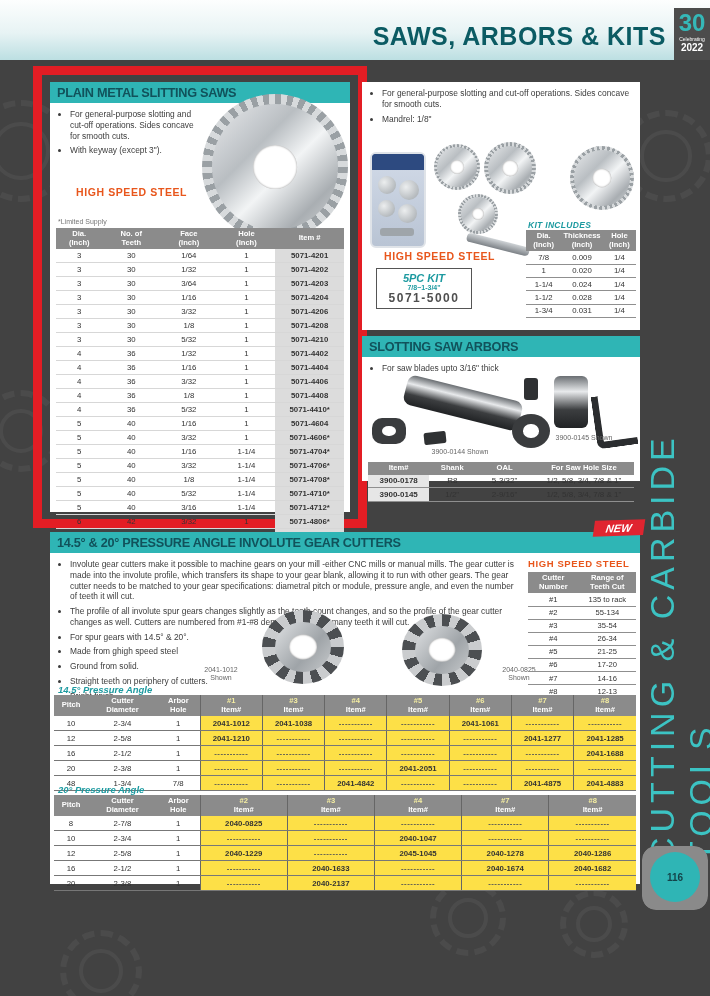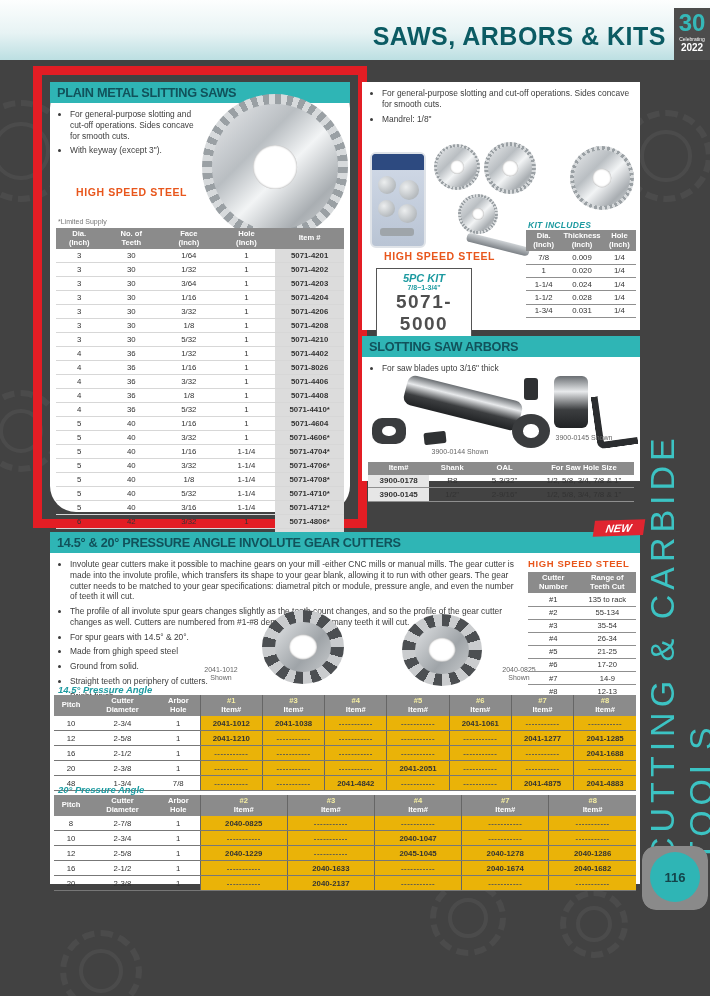--- a/index.html
+++ b/index.html
@@ -61,34 +61,34 @@
   .tbl-arbors td:nth-child(1){background:#e6e6e6;font-weight:bold;}
   .tbl-arbors th:nth-child(1){width:23%;}.tbl-arbors th:nth-child(2){width:17%;}
   .tbl-arbors th:nth-child(3){width:22%;}.tbl-arbors th:nth-child(4){width:38%;}
 
   
   .tbl-hss td{border-bottom:1px solid #8f8f8f;font-size:7.6px;}
   .tbl-hss th:nth-child(1){width:45%;}
 
   
   .tbl-gear td{border-bottom:1px solid #777;height:11px;}
-  .tbl-gear td:nth-child(n+4){background:#eab308;font-weight:bold;border-left:1px solid #666;}
+  .tbl-gear td:nth-child(n+4){background:#fde047;font-weight:bold;border-left:1px solid #666;}
   .tbl-gear th:nth-child(n+4){border-left:1px solid #666;}
   .tbl-145 th:nth-child(1),.tbl-20 th:nth-child(1){width:5.5%;}
   .tbl-145 th:nth-child(2),.tbl-20 th:nth-child(2){width:11.5%;}
   .tbl-145 th:nth-child(3),.tbl-20 th:nth-child(3){width:7%;}
 
   .angle-label{color:#1d9aa0;font-weight:bold;font-style:italic;font-size:9.5px;}
   .caption{font-size:7px;color:#666;text-align:center;line-height:1.2;}
 
   
   .kitbox{border:1px solid #555;text-align:center;padding:3px 4px;background:#fff;}
   .kitbox .l1{color:#1d9aa0;font-weight:bold;font-style:italic;font-size:11px;}
   .kitbox .l2{color:#1d9aa0;font-weight:bold;font-size:7px;}
-  .kitbox .l3{color:#4f4f4f;font-weight:bold;font-size:19px;letter-spacing:1.5px;}
+  .kitbox .l3{color:#4f4f4f;font-weight:bold;font-size:12px;letter-spacing:1.5px;}
   .kitinc{color:#1d9aa0;font-weight:bold;font-style:italic;font-size:8.5px;letter-spacing:.3px;}
 
   
   .blade{position:absolute;border-radius:50%;}
   .blade .teeth{position:absolute;inset:0;border-radius:50%;
      background:repeating-conic-gradient(#9aa0a4 0deg 5deg,#d7dadc 5deg 10deg);}
   .blade .disc{position:absolute;inset:7%;border-radius:50%;
      background:linear-gradient(135deg,#e8eaec 0%,#b9bec2 35%,#f2f4f5 55%,#a9aeb2 80%,#d4d7d9 100%);}
   .blade .hole{position:absolute;left:50%;top:50%;transform:translate(-50%,-50%);
      width:30%;height:30%;border-radius:50%;background:#fff;box-shadow:inset 0 0 2px #888;}
@@ -122,21 +122,21 @@
 
   
   .side-text{position:absolute;right:2px;top:392px;height:470px;width:52px;display:flex;
      align-items:center;justify-content:center;z-index:4;}
   .side-text span{writing-mode:vertical-rl;transform:rotate(180deg);font-size:34px;
      color:#3cc3c3;letter-spacing:5px;font-family:"Liberation Sans",sans-serif;}
   .page-gear{position:absolute;right:2px;top:846px;width:66px;height:64px;z-index:7;}
   .page-gear .g{position:absolute;inset:0;border-radius:14px;background:#8a8a8a;
      -webkit-mask:radial-gradient(circle,#000 99%,transparent);}
   .page-gear .num{position:absolute;left:8px;top:6px;width:50px;height:50px;border-radius:50%;
-     background:#2fb5b5;color:#14444a;font-weight:bold;font-size:13px;display:flex;
+     background:#2fb5b5;color:#14444a;font-weight:bold;font-size:10px;display:flex;
      align-items:center;justify-content:center;}
 </style>
 </head>
 <body>
 
 <div class="page">
 
   <div class="topband">
     <div class="main-title">SAWS, ARBORS &amp; KITS</div>
     <div class="logo30">
@@ -159,21 +159,21 @@
   <div class="side-text">
     <span>CUTTING &amp; CARBIDE TOOLS</span>
   </div>
   <div class="page-gear">
     <div class="g"></div>
     <div class="num">116</div>
   </div>
 
   <div class="red-frame"></div>
 
-  <div class="panel" style="left:50px;top:82px;width:300px;height:430px;border-radius:26px;">
+  <div class="panel" style="left:50px;top:82px;width:300px;height:430px;">
     <div class="sec-bar">
       <span class="sec-title">PLAIN METAL SLITTING SAWS</span>
     </div>
 
     <div class="blade" style="left:152px;top:12px;width:146px;height:146px;">
       <div class="teeth"></div>
       <div class="disc"></div>
       <div class="hole"></div>
     </div>
 
@@ -257,21 +257,21 @@
               <td>36</td>
               <td>1/32</td>
               <td>1</td>
               <td>5071-4402</td>
             </tr>
             <tr>
               <td>4</td>
               <td>36</td>
               <td>1/16</td>
               <td>1</td>
-              <td>5071-8026</td>
+              <td>5071-4404</td>
             </tr>
             <tr>
               <td>4</td>
               <td>36</td>
               <td>3/32</td>
               <td>1</td>
               <td>5071-4406</td>
             </tr>
             <tr>
               <td>4</td>
@@ -564,21 +564,21 @@
             <tr>
               <td>#5</td>
               <td>21-25</td>
             </tr>
             <tr>
               <td>#6</td>
               <td>17-20</td>
             </tr>
             <tr>
               <td>#7</td>
-              <td>14-9</td>
+              <td>14-16</td>
             </tr>
             <tr>
               <td>#8</td>
               <td>12-13</td>
             </tr>
           </tbody>
         </table>
       </div>
 
     <div class="angle-label" style="position:absolute;left:8px;top:152px;">14.5° Pressure Angle</div>

